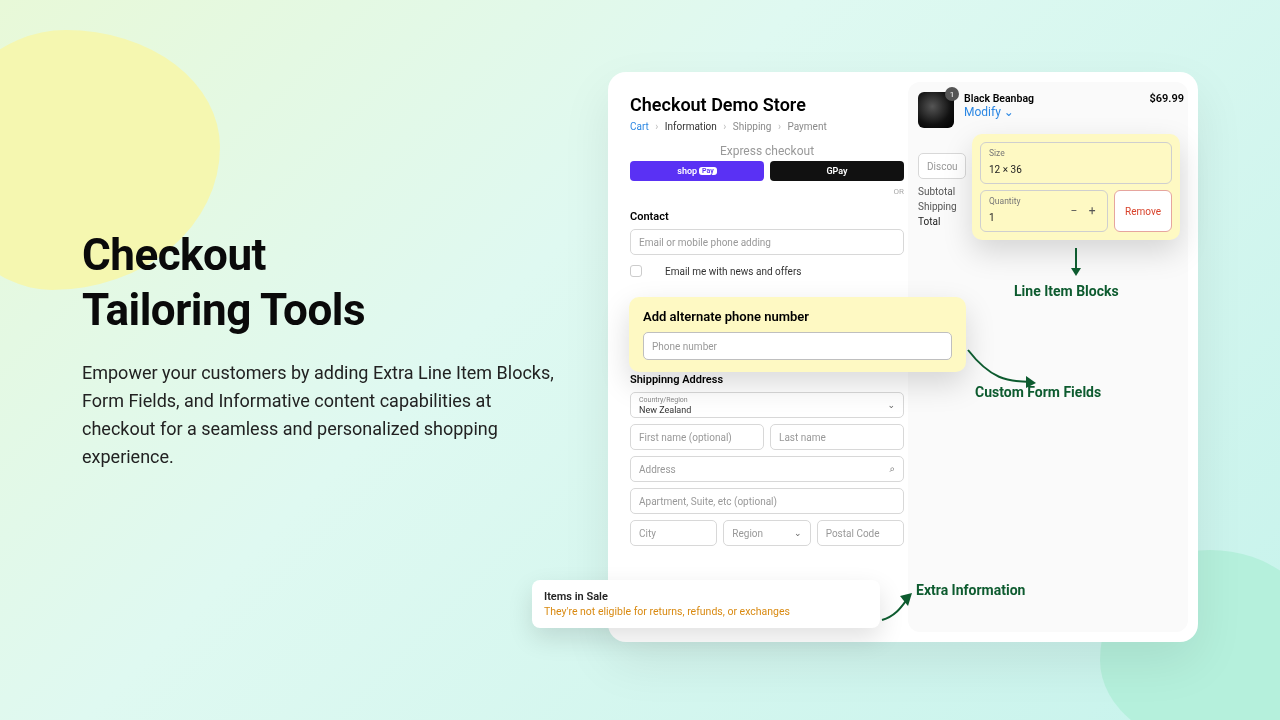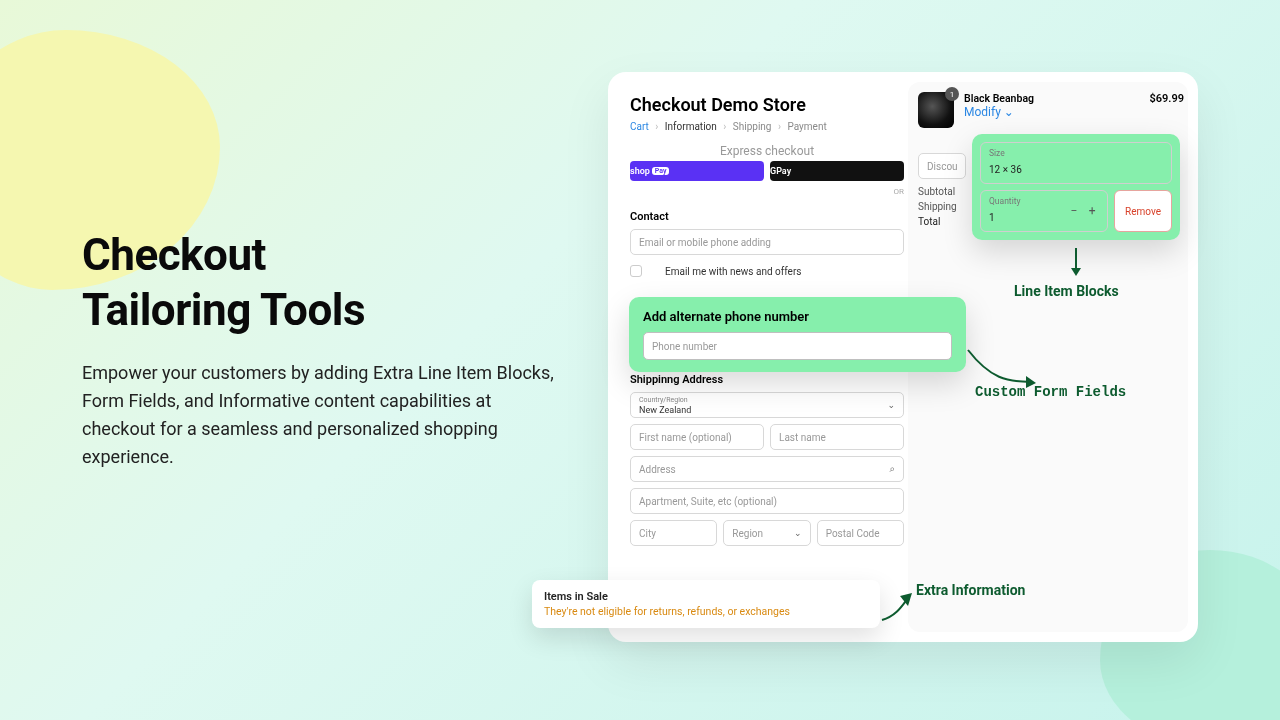--- a/index.html
+++ b/index.html
@@ -17,21 +17,21 @@
   .mock-right-bg { position: absolute; left: 300px; top: 10px; bottom: 10px; right: 10px; background: #fafafa; border-radius: 12px; }
 
   .store-title { font-size: 18px; font-weight: 600; }
   .crumbs { margin-top: 6px; font-size: 10px; color: #8a8a8a; }
   .crumbs .active { color: #2b87e3; }
   .crumbs .current { color: #333; }
   .crumbs .sep { margin: 0 4px; color: #bbb; }
 
   .express-label { text-align: center; font-size: 12px; color: #999; margin-top: 12px; }
   .pay-row { display: flex; gap: 6px; margin-top: 3px; }
-  .pay-btn { flex: 1; height: 20px; border-radius: 4px; display: flex; align-items: center; font-size: 9px; font-weight: 600; color: #fff; }
+  .pay-btn { flex: 1; height: 20px; border-radius: 4px; display: flex; align-items: center; justify-content: center; font-size: 9px; font-weight: 600; color: #fff; }
   .shoppay { background: #5a31f4; }
   .shoppay .tag { background: #fff; color: #5a31f4; border-radius: 3px; padding: 0 3px; margin-left: 2px; font-size: 7px; }
   .gpay { background: #111; }
   .gpay .g { color: #fff; }
   .or { text-align: right; font-size: 8px; color: #aaa; margin-top: 6px; position: relative; }
 
   .section-label { font-size: 11px; font-weight: 600; margin-top: 14px; }
   .input { width: 100%; height: 26px; border: 1px solid #d8d8d8; border-radius: 5px; background: #fff; font-size: 10px; padding: 0 8px; color: #999; display: flex; align-items: center; margin-top: 6px; }
   .row2 { display: flex; gap: 6px; margin-top: 6px; }
   .row2 > * { flex: 1; margin-top: 0; }
@@ -41,21 +41,21 @@
   .select .tiny { position: absolute; top: 3px; left: 8px; font-size: 7px; color: #888; }
   .select .val { position: absolute; top: 12px; left: 8px; font-size: 9px; color: #333; }
   .select .chev { position: absolute; right: 8px; top: 50%; transform: translateY(-50%); font-size: 9px; color: #666; }
   .searchable .chev { font-size: 10px; }
 
   .chk-row { display: flex; align-items: center; gap: 23px; margin-top: 10px; }
   .chk { width: 12px; height: 12px; border: 1px solid #ccc; border-radius: 3px; background: #fff; }
   .chk-label { font-size: 10px; color: #333; }
 
   
-  .popover { position: absolute; background: #86efac; border-radius: 10px; box-shadow: 0 12px 30px rgba(0,0,0,0.15); padding: 12px 14px; }
+  .popover { position: absolute; background: #fef9c3; border-radius: 10px; box-shadow: 0 12px 30px rgba(0,0,0,0.15); padding: 12px 14px; }
   .alt-phone { left: 629px; top: 297px; width: 337px; }
   .alt-phone h3 { font-size: 13px; font-weight: 600; }
   .alt-phone .input { margin-top: 8px; height: 28px; border-color: #bfbfbf; text-align: right; }
 
   .sale-note { position: absolute; left: 532px; top: 580px; width: 348px; background: #fff; border-radius: 8px; box-shadow: 0 10px 26px rgba(0,0,0,0.12); padding: 10px 12px; }
   .sale-note .t1 { font-size: 11px; font-weight: 600; color: #222; }
   .sale-note .t2 { font-size: 10.5px; color: #d98a12; margin-top: 2px; }
 
   
   .cart-line { position: absolute; left: 918px; top: 92px; width: 266px; display: flex; align-items: flex-start; }
@@ -218,21 +218,21 @@
   <div class="t1">Items in Sale</div>
   <div class="t2">They're not eligible for returns, refunds, or exchanges</div>
 </div>
 
 <div class="annotation" style="left:1014px; top:283px;">Line Item Blocks</div>
 <svg class="arrow" style="left:1068px; top:248px;" width="20" height="32">
   <path d="M8 0 V24"></path>
     <path class="head" d="M8 28 L3 20 L13 20 Z"></path>
 </svg>
 
-<div class="annotation" style="left:975px; top:384px;font-family:Liberation Mono, monospace;">Custom Form Fields</div>
+<div class="annotation" style="left:975px; top:384px;">Custom Form Fields</div>
 <svg class="arrow" style="left:966px; top:346px;" width="80" height="44">
   <path d="M2 4 C 30 40, 50 34, 64 36"></path>
     <path class="head" d="M70 37 L60 30 L60 42 Z"></path>
 </svg>
 
 <div class="annotation" style="left:916px; top:582px;">Extra Information</div>
 <svg class="arrow" style="left:880px; top:592px;" width="40" height="34">
   <path d="M2 28 C 16 24, 22 14, 28 6"></path>
     <path class="head" d="M32 1 L20 4 L28 14 Z"></path>
 </svg>

